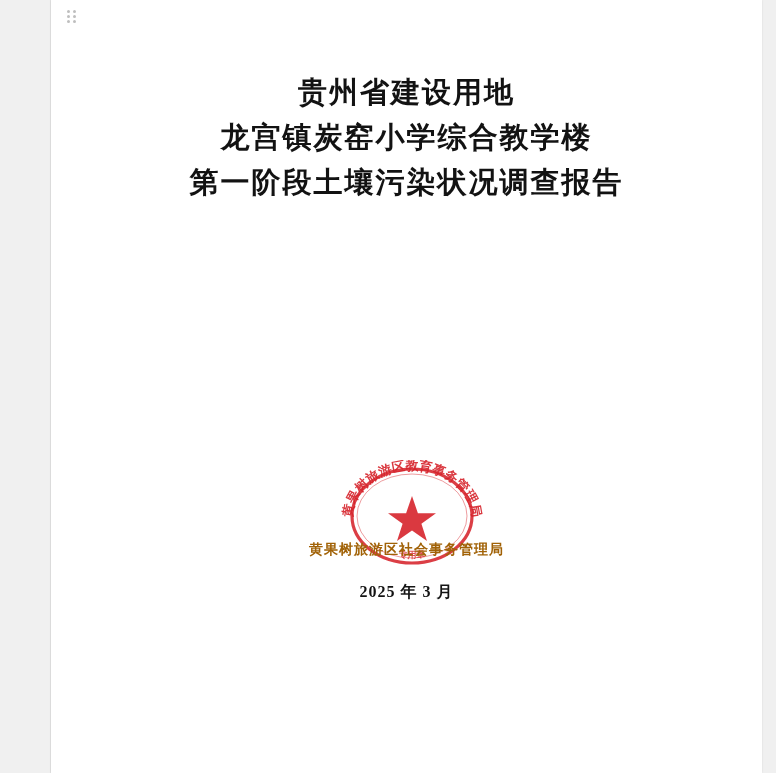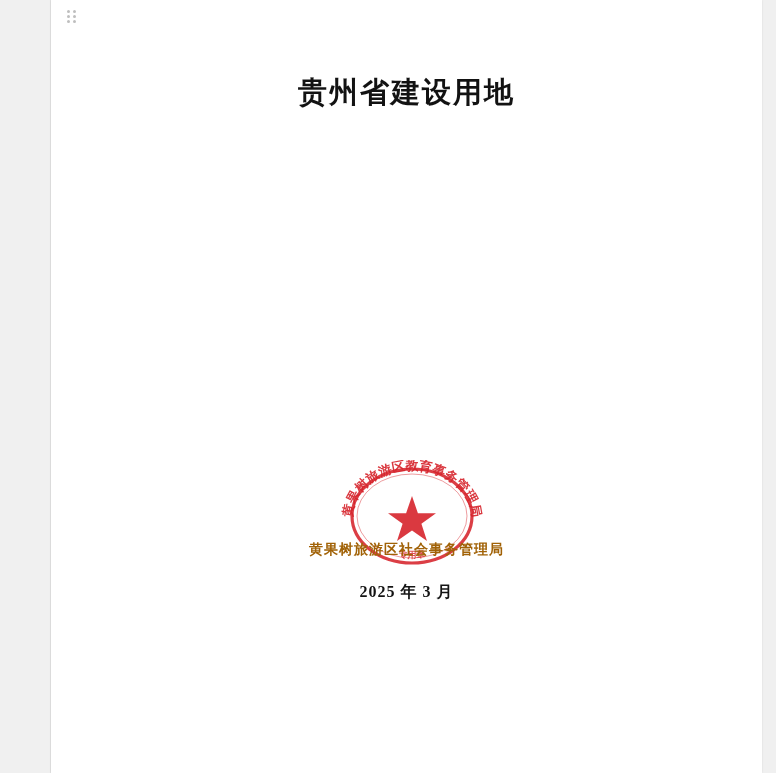--- a/index.html
+++ b/index.html
@@ -143,20 +143,22 @@
       <i></i>
       <i></i>
       <i></i>
       <i></i>
       <i></i>
       <i></i>
     </div>
 
     <div class="title-block">
       <div class="title-line l1">贵州省建设用地</div>
+      <div class="title-line l2">龙宫镇炭窑小学综合教学楼</div>
+      <div class="title-line l3">第一阶段土壤污染状况调查报告</div>
     </div>
 
     <div class="seal">
       <svg width="152" height="112" viewBox="0 0 152 112">
         <defs>
           <path id="sealArc" d="M 16,58 A 60,48 0 1 1 136,58"></path>
           <path id="sealArcBottom" d="M 28,60 A 48,38 0 0 0 124,60"></path>
         </defs>
         <ellipse cx="76" cy="56" rx="60" ry="47" fill="none" stroke="#d6232b" stroke-width="3.2" opacity="0.88"></ellipse>
         <ellipse cx="76" cy="56" rx="55" ry="42" fill="none" stroke="#d6232b" stroke-width="1" opacity="0.45"></ellipse>

